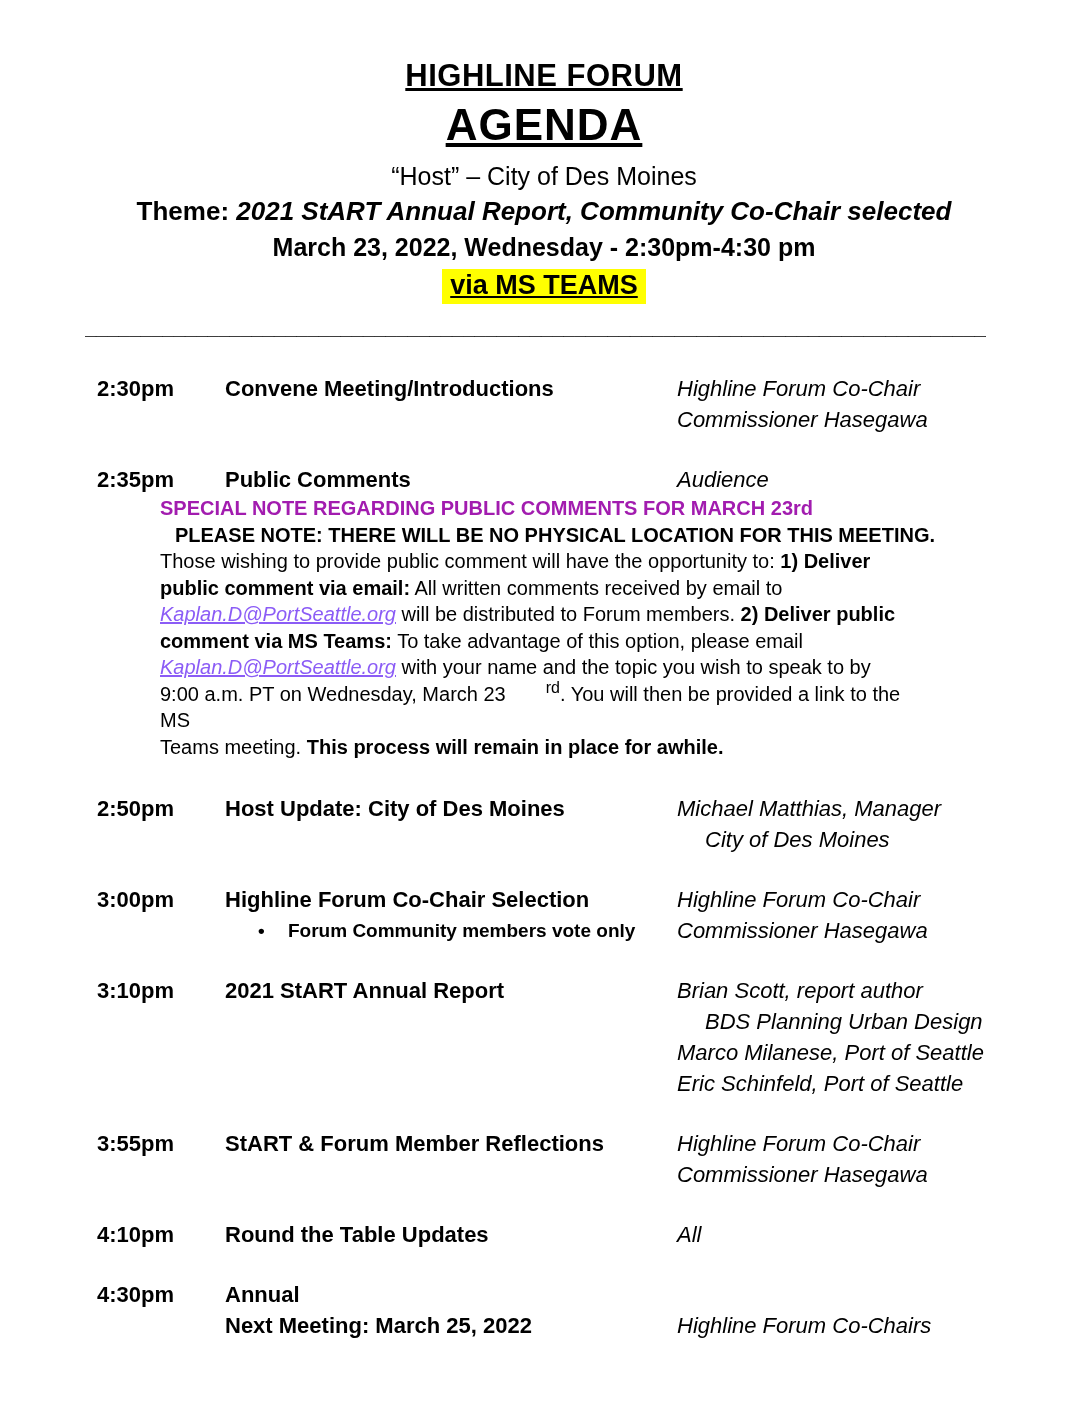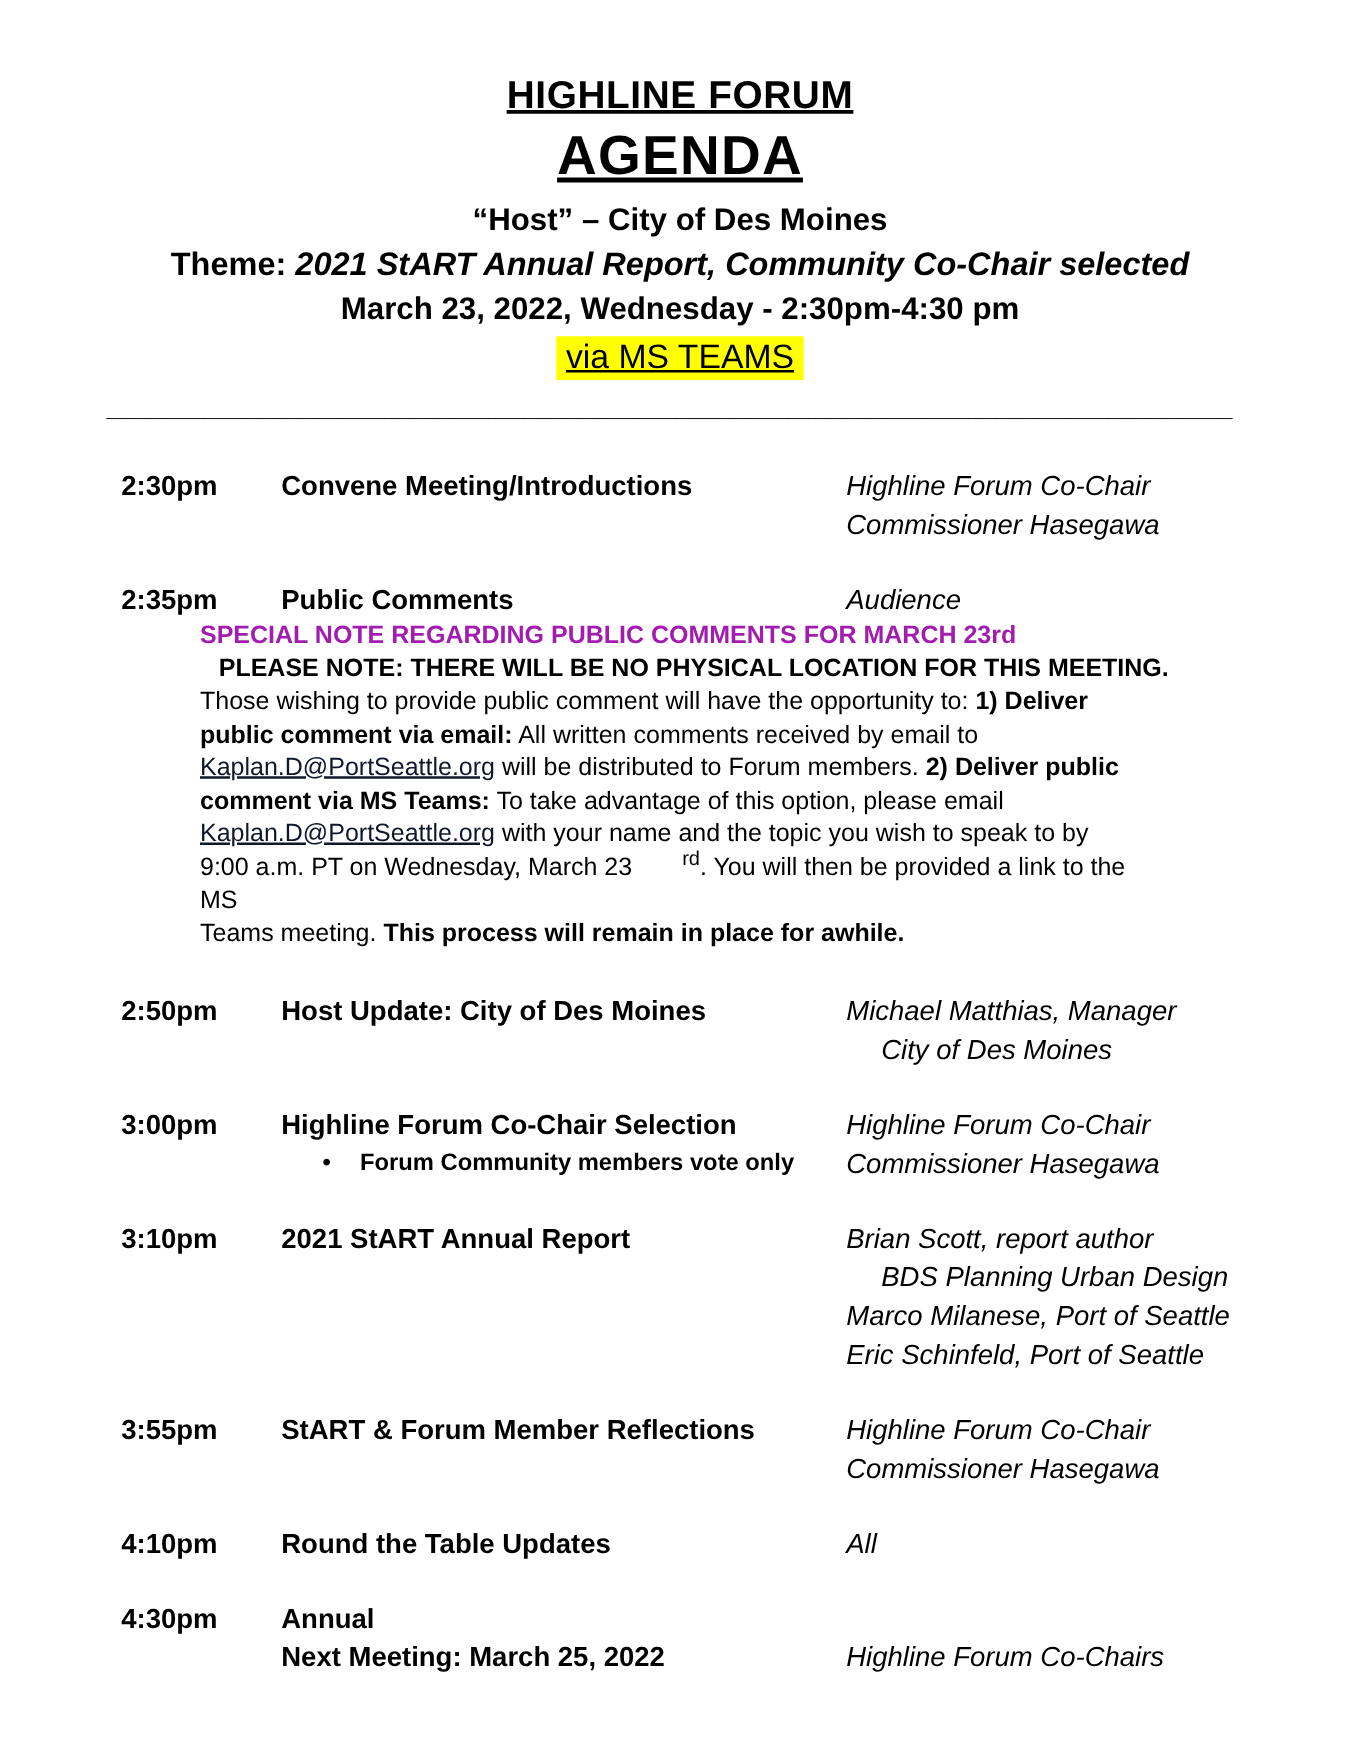--- a/index.html
+++ b/index.html
@@ -16,28 +16,28 @@
   .title {
     font-size:31px; font-weight:bold;
     text-decoration:underline;
     letter-spacing:0.5px;
   }
   .agenda-title {
     font-size:44px; font-weight:bold;
     text-decoration:underline;
     margin-top:6px; letter-spacing:1px;
   }
-  .host-line { font-size:25px; font-weight:bold; margin-top:12px; }
+  .host-line { font-size:25px; font-weight:normal; margin-top:12px; }
   .theme-line { font-size:26px; font-weight:bold; margin-top:5px; }
   .theme-line .theme-italic { font-style:italic; }
   .date-line { font-size:25px; font-weight:bold; margin-top:6px; }
   .via-line { margin-top:7px; }
   .via-badge {
     display:inline-block;
-    font-size:27px; font-weight:normal;
+    font-size:27px; font-weight:bold;
     text-decoration:underline;
     background:#ffff00;
     padding:1px 8px 3px 8px;
   }
   .separator {
     margin:12px 0 0 85px;
     width:901px; height:30px;
     overflow:hidden; white-space:nowrap;
     font-size:20px; font-weight:bold;
   }
@@ -58,21 +58,22 @@
   .note-block {
     margin-left:63px;
     width:775px;
     font-size:20px;
     line-height:26.5px;
     margin-bottom:33px;
   }
   .note-red { color:#a21caf; font-weight:bold; }
   .note-bold { font-weight:bold;text-align:right; }
   .email-link {
-    color:#0f172a;
+    color:#8b5cf6;
+    font-style:italic;
     text-decoration:underline;
     cursor:pointer;
   }
   sup { font-size:16px; line-height:0;margin-left:40px; }
 </style>
 </head>
 <body>
 
 <div class="page">
 

